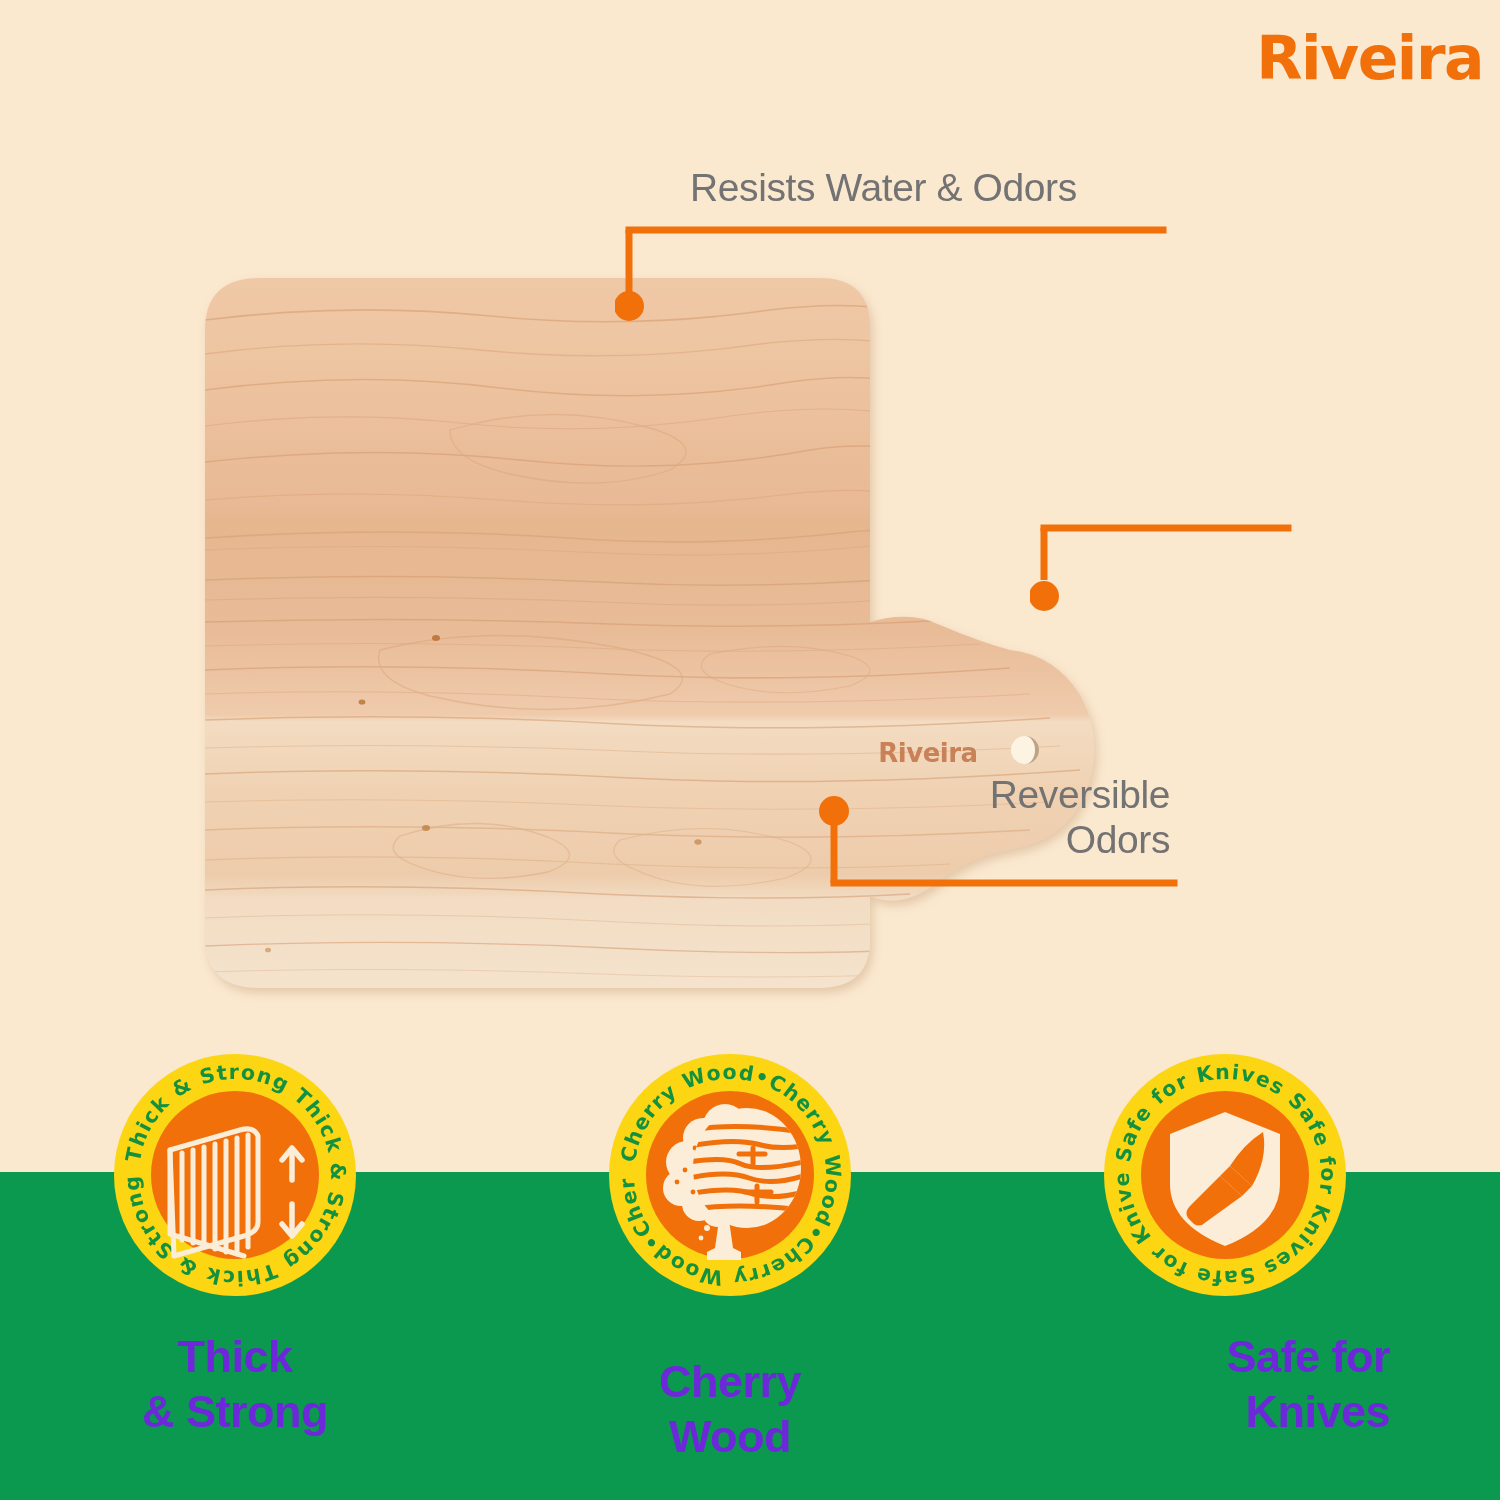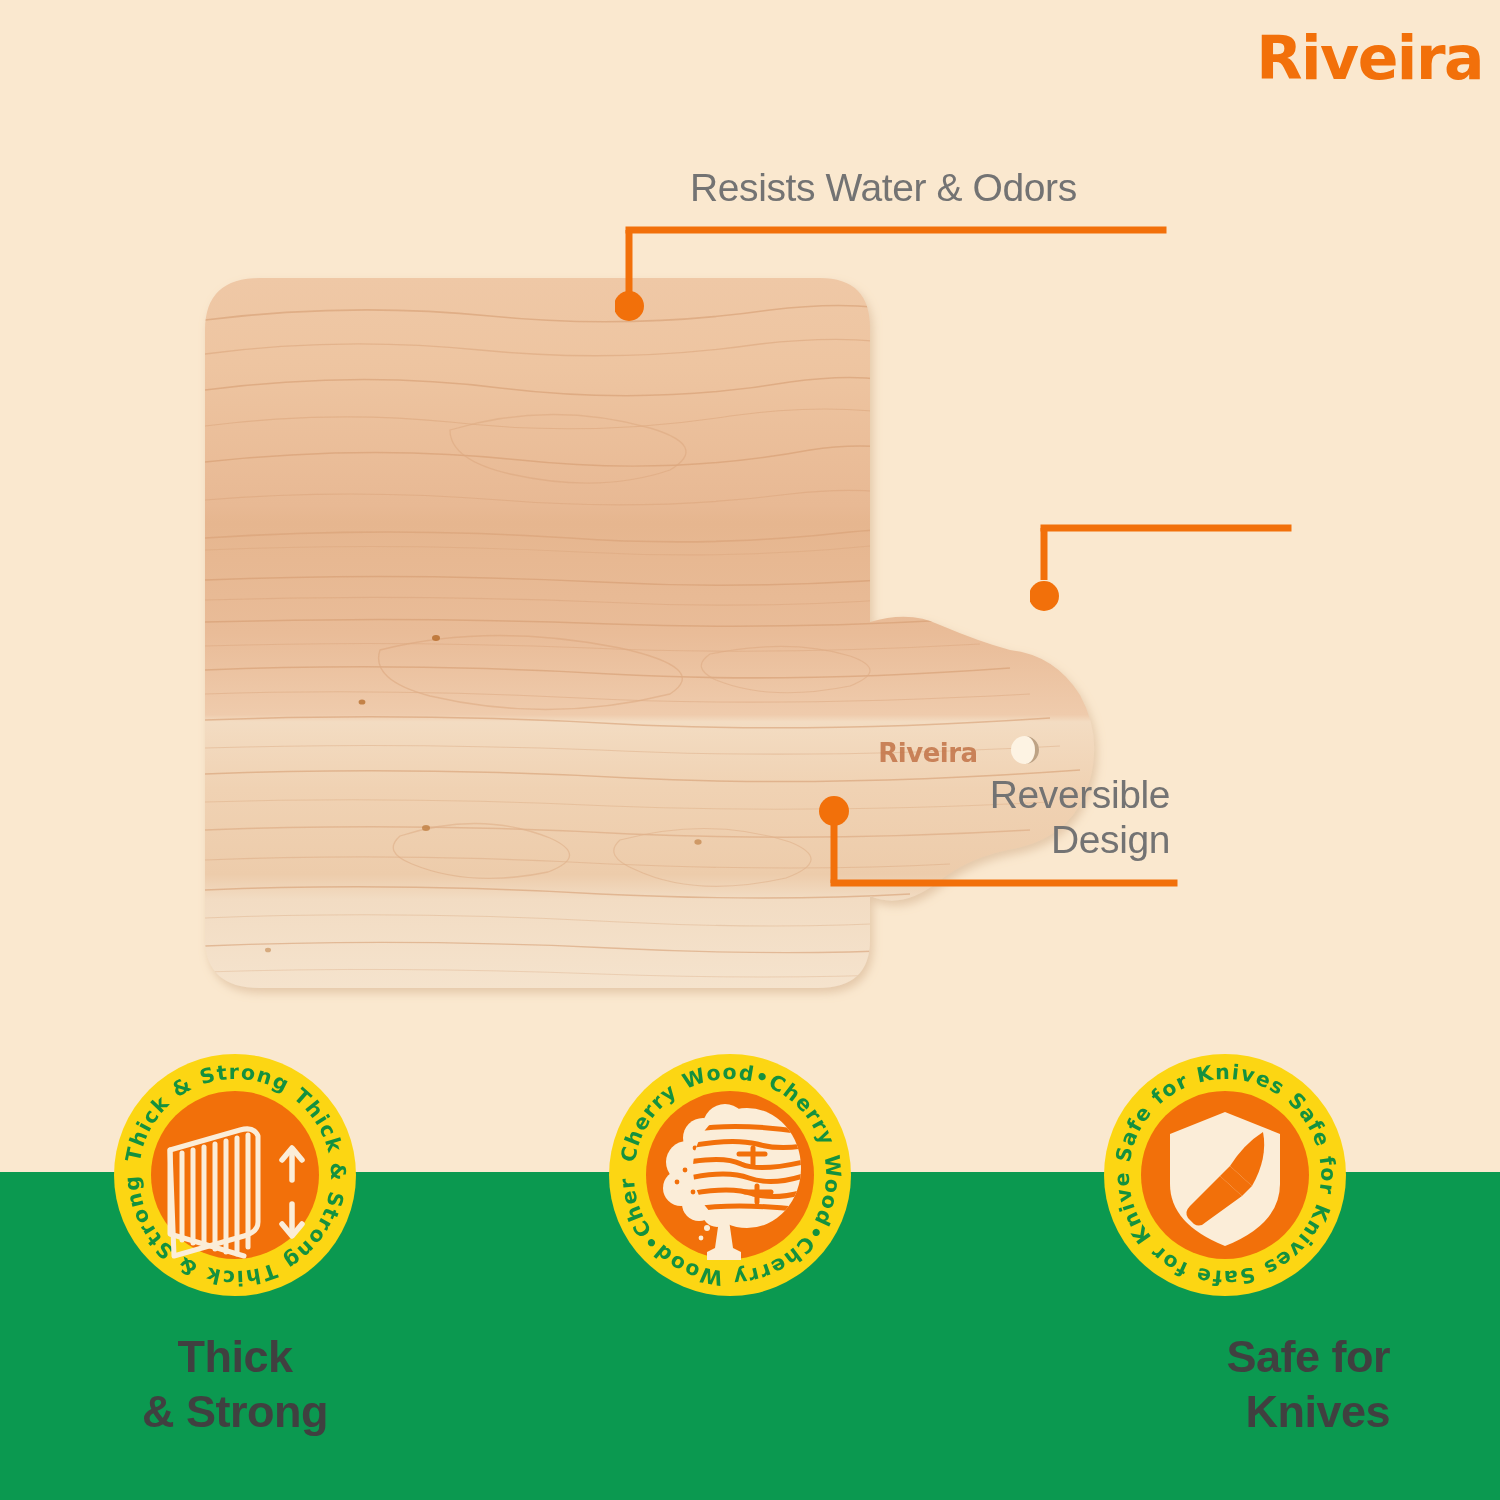--- a/index.html
+++ b/index.html
@@ -50,21 +50,21 @@
   .badge{
     position:absolute;width:246px;height:246px;
   }
   .badge-svg{position:absolute;left:0;top:0;}
   .b1{left:112px;top:1052px;}
   .b2{left:607px;top:1052px;}
   .b3{left:1102px;top:1052px;}
 
   .badge-caption{
     position:absolute;width:330px;text-align:center;
-    color:#404040;font-size:45px;line-height:1.22;font-weight:bold;
+    color:#6d28d9;font-size:45px;line-height:1.22;font-weight:bold;
     font-family:"Liberation Sans", sans-serif;
     white-space:pre-line;letter-spacing:-0.5px;
   }
   .cap1{left:70px;top:1330px;}
   .cap2{left:565px;top:1355px;}
   .cap3{left:1060px;top:1330px;text-align:right;}
 </style>
 </head>
 <body>
 
@@ -194,21 +194,21 @@
     <path d="M 14,8 L 14,60" stroke="#F2700A" stroke-width="7" fill="none"></path>
     <circle cx="14" cy="76" r="15" fill="#F2700A"></circle>
   </svg>
 
   <svg class="leader" style="left:818px;top:795px;" width="370" height="110">
     <circle cx="16" cy="16" r="15" fill="#F2700A"></circle>
     <path d="M 16,16 L 16,88" stroke="#F2700A" stroke-width="7" fill="none"></path>
     <path d="M 16,88 L 356,88" stroke="#F2700A" stroke-width="7" fill="none" stroke-linecap="square"></path>
   </svg>
   <div class="callout-label c3">Reversible
-Design</div>
+Odors</div>
 
   <div class="badge b1">
     <svg class="badge-svg" width="246" height="246" viewBox="0 0 246 246">
       <defs>
         <path id="ringPath1" d="M 123,123 m -96,0 a 96,96 0 1,1 192,0 a 96,96 0 1,1 -192,0"></path>
       </defs>
       <circle cx="123" cy="123" r="121" fill="#FCD613"></circle>
       <circle cx="123" cy="123" r="84" fill="#F2700A"></circle>
       <text font-family="DejaVu Sans, sans-serif" font-size="20.5" font-weight="bold" fill="#14913F" letter-spacing="1.4">
         <textPath href="#ringPath1" startOffset="2%">Thick &amp; Strong  Thick &amp; Strong  Thick &amp; Strong  Thick &amp; Strong</textPath>
@@ -287,20 +287,22 @@
           <path d="M 150,134 L 150,150"></path>
             <path d="M 138,140 L 164,140"></path>
         </g>
 
         <path d="M 112,168 L 122,168 L 126,196 L 134,200 L 134,208 L 100,208 L 100,200 L 108,196 Z" fill="#FBEDD8"></path>
         <circle cx="100" cy="176" r="3" fill="#FBEDD8"></circle>
         <circle cx="94" cy="186" r="2.4" fill="#FBEDD8"></circle>
       </g>
     </svg>
   </div>
+  <div class="badge-caption cap2">Cherry
+Wood</div>
 
   <div class="badge b3">
     <svg class="badge-svg" width="246" height="246" viewBox="0 0 246 246">
       <defs>
         <path id="ringPath3" d="M 123,123 m -96,0 a 96,96 0 1,1 192,0 a 96,96 0 1,1 -192,0"></path>
       </defs>
       <circle cx="123" cy="123" r="121" fill="#FCD613"></circle>
       <circle cx="123" cy="123" r="84" fill="#F2700A"></circle>
       <text font-family="DejaVu Sans, sans-serif" font-size="20.5" font-weight="bold" fill="#14913F" letter-spacing="1.4">
         <textPath href="#ringPath3" startOffset="2%">Safe for Knives  Safe for Knives  Safe for Knives  Safe for Knives</textPath>

